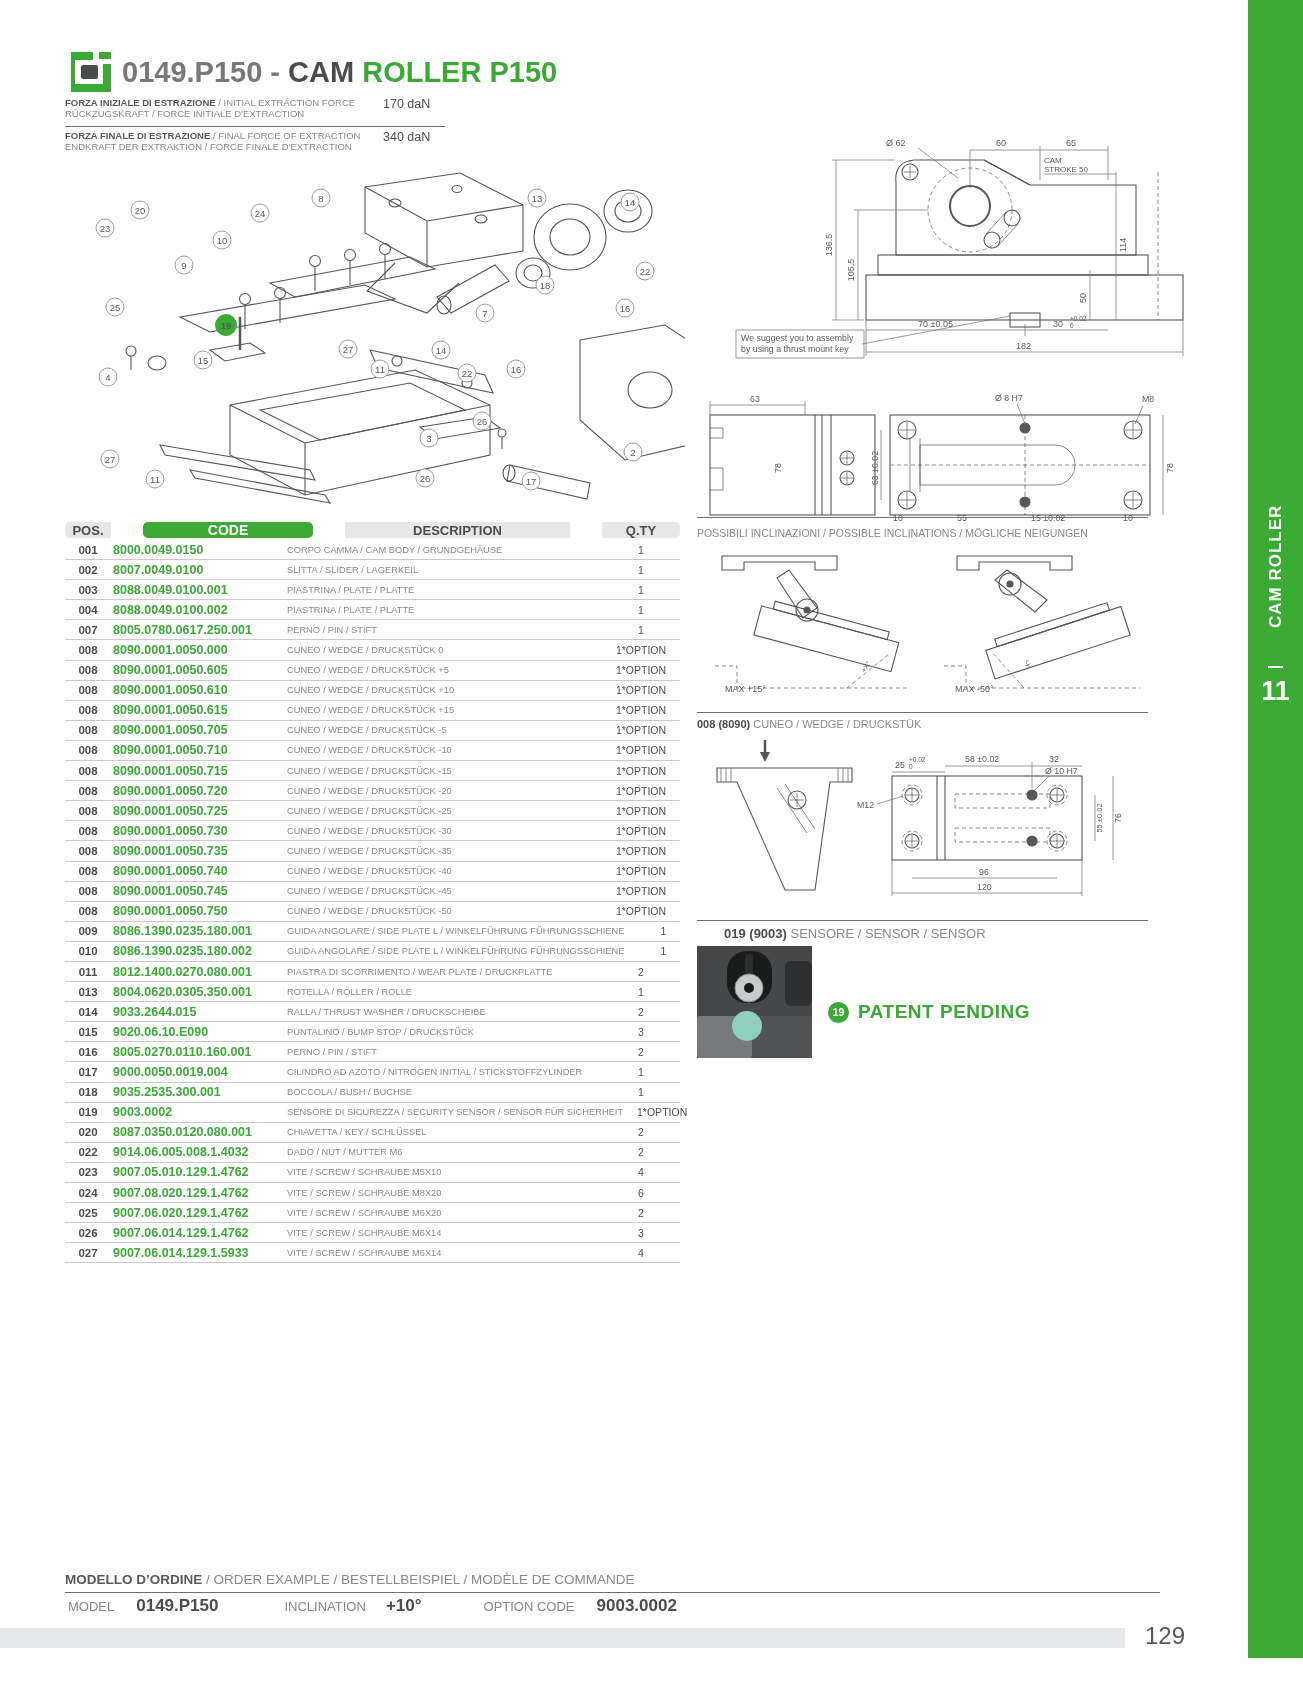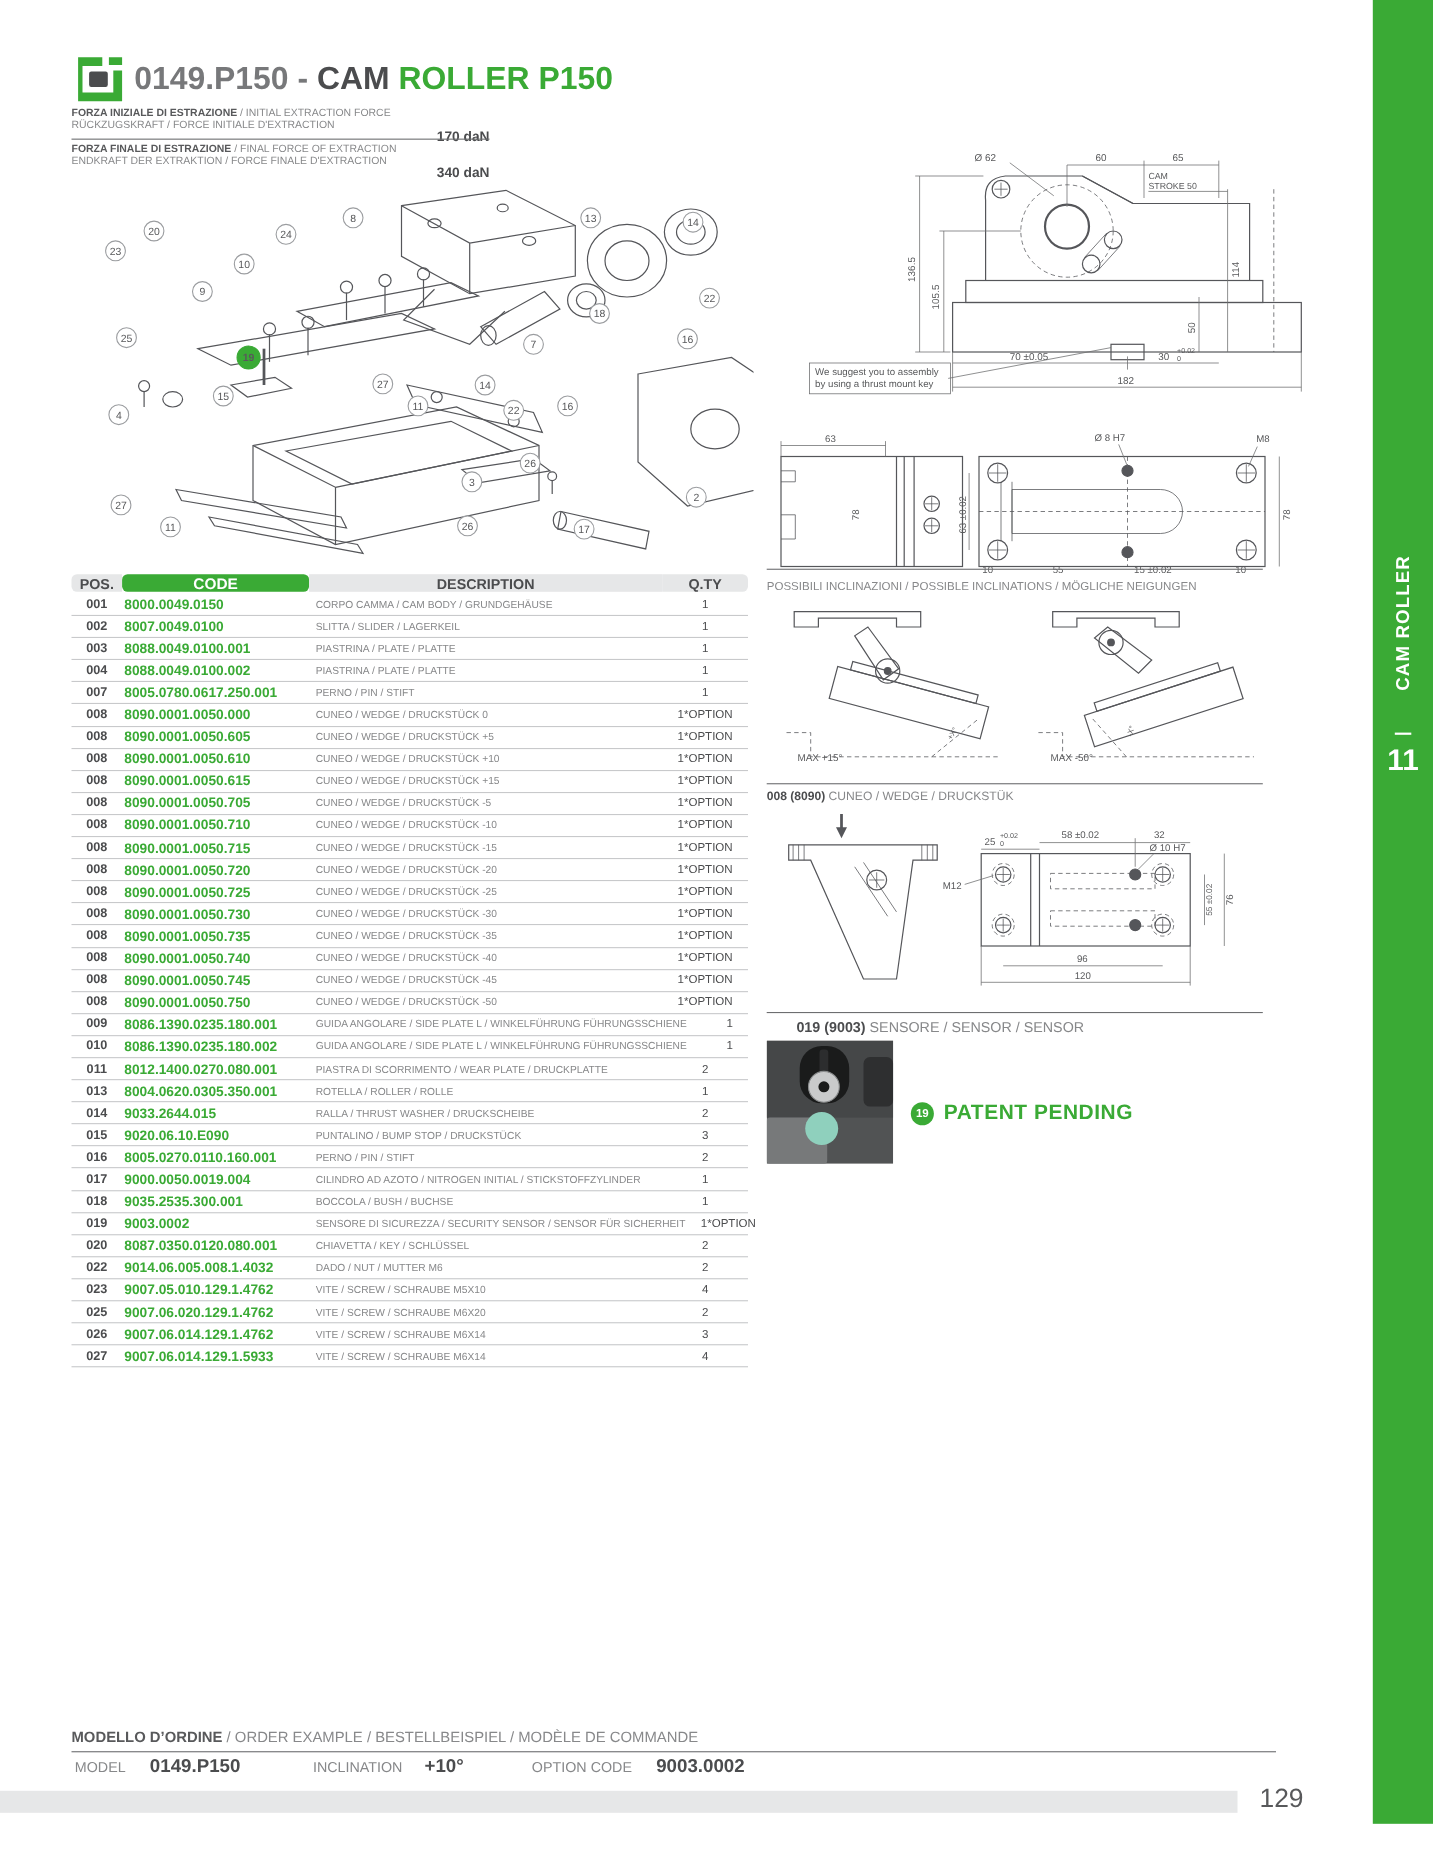--- a/index.html
+++ b/index.html
@@ -21,27 +21,27 @@
   
   .logo { left:63px; top:50px; }
   .title { left:122px; top:56px; font-size:29px; font-weight:bold; white-space:nowrap; }
   .title .t-code { color:#77787a; }
   .title .t-dark { color:var(--dark); }
   .title .t-green { color:var(--green); }
 
   
   .spec-line1 { font-size:9.5px; color:var(--gray); white-space:nowrap; }
   .spec-line1 b { color:#58595b; }
-  .spec-val { font-size:12.5px; font-weight:bold; color:#4b4c4e; text-align:right; width:62px;margin-top:20px; }
+  .spec-val { font-size:12.5px; font-weight:normal; color:#4b4c4e; width:62px; }
   .spec-sep { left:65px; top:126px; width:380px; height:1px; background:#6d6e70; }
   .spec-small { font-size:9.5px; color:var(--gray); line-height:12px; }
 
   
   .table { left:65px; top:522px; width:615px; }
-  .thead { display:grid; grid-template-columns:46px 170px 1fr 78px; height:14px; }
+  .thead { display:grid; grid-template-columns:46px 170px 1fr 78px; height:14px;gap:32px; }
   .thead > div { display:flex; align-items:center; justify-content:center;
     font-weight:bold; font-size:13px; color:var(--dark); background:#e6e7e8; }
   .th-pos  { border-radius:5px 0 0 5px; }
   .th-code { background:var(--green) !important; color:#fff !important; border-radius:5px; font-size:14px !important; }
   .th-qty  { border-radius:0 5px 5px 0; }
   .tbody { margin-top:4px; }
   .trow { display:grid; grid-template-columns:46px 170px 1fr 78px; height:20.1px;
     border-bottom:1px solid var(--line); align-items:center; }
   .c-pos { text-align:center; font-weight:bold; font-size:11.5px; color:var(--dark); }
   .c-code { font-weight:bold; font-size:12.5px; color:var(--green); padding-left:2px; white-space:nowrap; }
@@ -739,20 +739,26 @@
       <span class="c-desc">DADO / NUT / MUTTER M6</span>
       <span class="c-qty">2</span>
     </div>
         <div class="trow">
       <span class="c-pos">023</span>
       <span class="c-code">9007.05.010.129.1.4762</span>
       <span class="c-desc">VITE / SCREW / SCHRAUBE M5X10</span>
       <span class="c-qty">4</span>
     </div>
         <div class="trow">
+      <span class="c-pos">024</span>
+      <span class="c-code">9007.08.020.129.1.4762</span>
+      <span class="c-desc">VITE / SCREW / SCHRAUBE M8X20</span>
+      <span class="c-qty">6</span>
+    </div>
+        <div class="trow">
       <span class="c-pos">025</span>
       <span class="c-code">9007.06.020.129.1.4762</span>
       <span class="c-desc">VITE / SCREW / SCHRAUBE M6X20</span>
       <span class="c-qty">2</span>
     </div>
         <div class="trow">
       <span class="c-pos">026</span>
       <span class="c-code">9007.06.014.129.1.4762</span>
       <span class="c-desc">VITE / SCREW / SCHRAUBE M6X14</span>
       <span class="c-qty">3</span>

